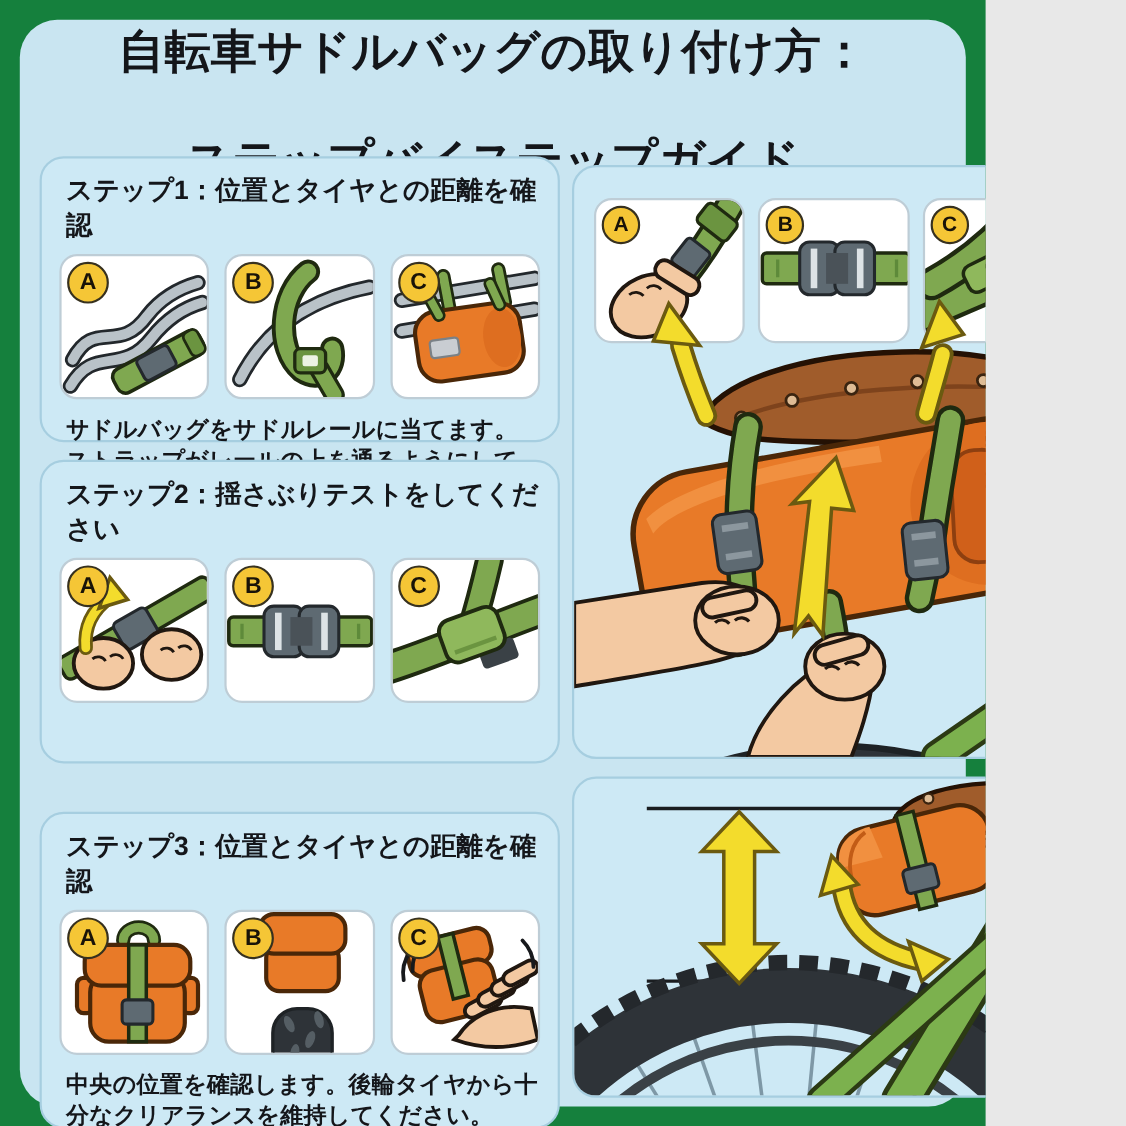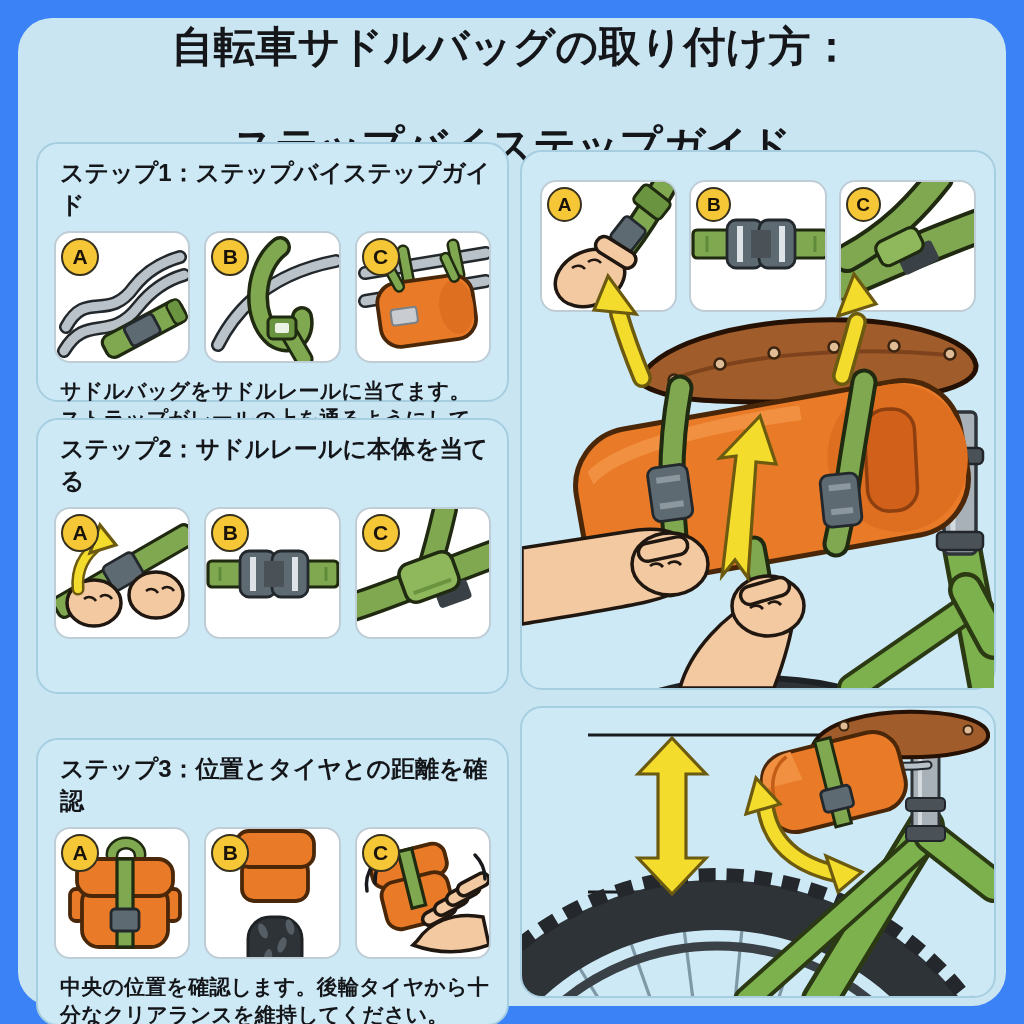--- a/index.html
+++ b/index.html
@@ -1,16 +1,16 @@
 <!DOCTYPE html>
 <html><head>
 <meta charset="utf-8">
 <style>
   html,body{margin:0;padding:0;background:#e8e8e8;}
-  .page{position:relative;width:1024px;height:1024px;background:#3b82f6;overflow:hidden;
+  .page{position:relative;width:896px;height:1024px;background:#15803d;overflow:hidden;
         font-family:"Liberation Sans",sans-serif;color:#17191C;}
   .canvas{position:absolute;left:18px;top:18px;right:18px;bottom:18px;
           background:#C9E5F1;border-radius:34px;}
   .title{position:absolute;top:22px;left:0;right:0;text-align:center;
          font-size:42px;font-weight:800;line-height:1.18;color:#14161A;white-space:pre-line;}
   .panel{position:absolute;background:#CDE9F5;border:2px solid #A6CEE0;
          border-radius:22px;box-sizing:border-box;}
   #step1{left:36px;top:142px;width:473px;height:260px;}
   #step2{left:36px;top:418px;width:473px;height:276px;}
   #step3{left:36px;top:710px;width:473px;height:288px;margin-top:28px;}
@@ -41,21 +41,21 @@
 </head>
 <body>
 
 <div class="page">
   <div class="canvas"></div>
 
   <div class="title"><span>自転車サドルバッグの取り付け方：</span><br>
     <span>ステップバイステップガイド</span></div>
 
   <div class="panel" id="step1">
-    <div class="step-heading">ステップ1：ステップバイステップガイド</div>
+    <div class="step-heading">ステップ1：位置とタイヤとの距離を確認</div>
     <div class="thumb-row">
       <div class="thumb">
         <div class="badge">A</div>
         <svg width="134" height="128" viewBox="0 0 134 128">
           <path class="tubeO" d="M10,94 C30,56 52,90 78,54 C92,36 110,28 124,24"></path>
           <path class="tube" d="M10,94 C30,56 52,90 78,54 C92,36 110,28 124,24"></path>
           <path class="tubeO" d="M8,118 C30,80 54,110 82,74 C98,54 114,46 128,42"></path>
           <path class="tube" d="M8,118 C30,80 54,110 82,74 C98,54 114,46 128,42"></path>
           <g transform="translate(88,96) rotate(-28)">
             <rect class="gr" x="-44" y="-12" width="88" height="24" rx="8"></rect>
@@ -97,21 +97,21 @@
             <path d="M26,-52 L32,-32" stroke="#1F2A10" stroke-width="12" stroke-linecap="round"></path>
             <path d="M26,-52 L32,-32" stroke="#7FA850" stroke-width="7" stroke-linecap="round"></path>
           </g>
         </svg>
       </div>
     </div>
     <div class="step-desc">サドルバッグをサドルレールに当てます。ストラップがレールの上を通るようにしてください。</div>
   </div>
 
   <div class="panel" id="step2">
-    <div class="step-heading">ステップ2：サドルレールに本体を当てる</div>
+    <div class="step-heading">ステップ2：揺さぶりテストをしてください</div>
     <div class="thumb-row">
       <div class="thumb">
         <div class="badge">A</div>
         <svg width="134" height="128" viewBox="0 0 134 128">
           <g transform="rotate(-30 68 62)">
             <rect class="gr" x="-10" y="51" width="156" height="22" rx="6"></rect>
             <rect class="bk" x="50" y="48" width="34" height="28" rx="5"></rect>
           </g>
           <ellipse class="sk" cx="38" cy="94" rx="27" ry="23"></ellipse>
           <ellipse class="sk" cx="100" cy="86" rx="27" ry="23"></ellipse>

